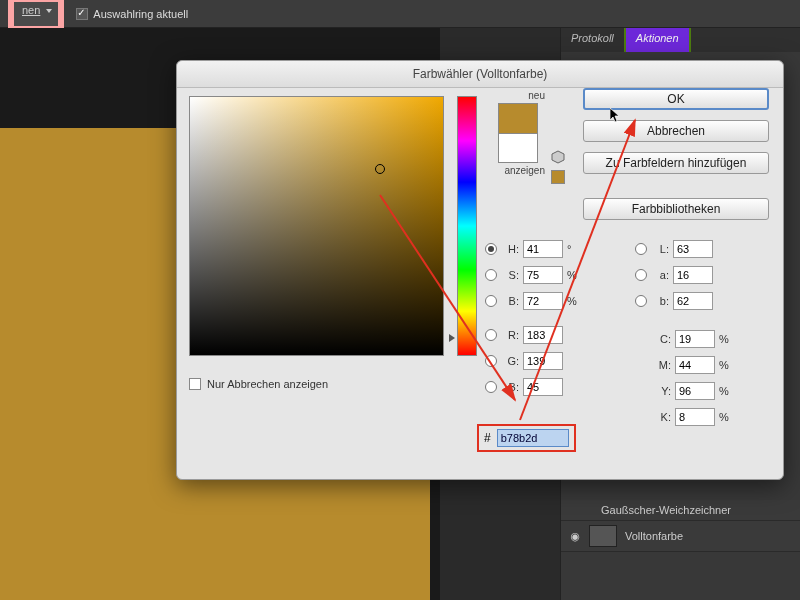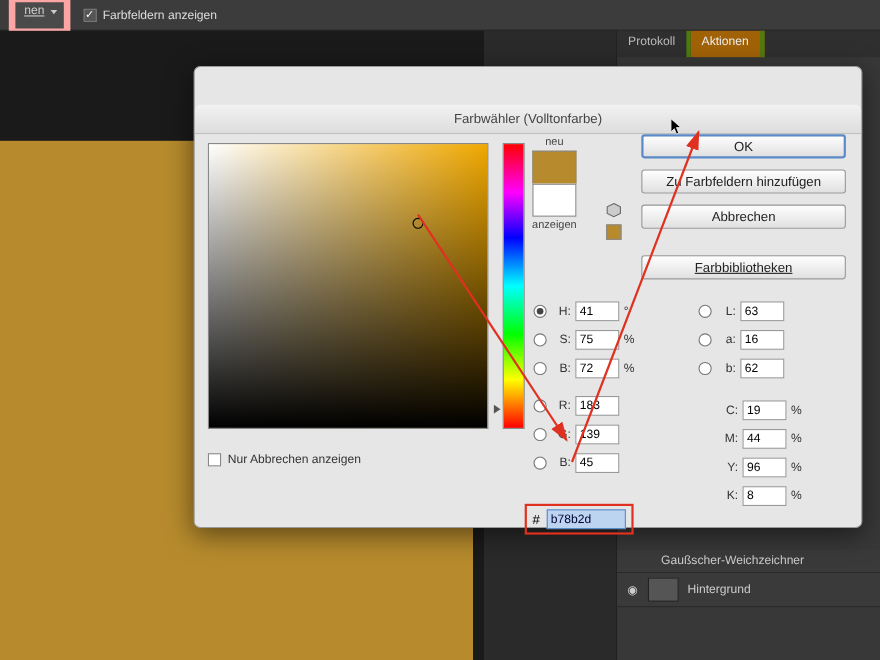--- a/index.html
+++ b/index.html
@@ -7,38 +7,38 @@
   .toolbar { height: 28px; background: #3c3c3c; display: flex; align-items: center; padding: 0 8px; border-bottom: 1px solid #222; }
   .toolbar-left { display: flex; align-items: center; gap: 12px; }
   .dropdown { background: #4a4a4a; color: #ccc; border: 6px solid #fca5a5; border-radius: 3px; padding: 2px 18px 2px 8px; font-size: 11px; height: 36px; position: relative; text-decoration: underline; }
   .dropdown::after { content: ""; position: absolute; right: 6px; top: 7px; border-left: 3px solid transparent; border-right: 3px solid transparent; border-top: 4px solid #ccc; }
   .checkbox-wrap { display: flex; align-items: center; gap: 5px; color: #ddd; font-size: 11px; }
   .checkbox { width: 12px; height: 12px; background: #555; border: 1px solid #777; position: relative; }
   .checkbox.checked::after { content: "✓"; color: #fff; font-size: 10px; position: absolute; top: -2px; left: 0; }
   .toolbar-right { margin-left: auto; }
   .right-panel { position: absolute; right: 0; top: 28px; bottom: 0; width: 240px; background: #383838; border-left: 1px solid #222; }
   .panel-tabs { display: flex; height: 24px; background: #2f2f2f; font-size: 11px; color: #bbb; }
-  .panel-tab { padding: 4px 10px; border-right: 4px solid #4d7c0f; }
-  .panel-tab.active { background: #a16207; color: #eee; }
+  .panel-tab { padding: 4px 10px; border-right: 2px solid #4d7c0f; font-style: italic; }
+  .panel-tab.active { background: #6d28d9; color: #eee; }
   .layer-row { display: flex; align-items: center; padding: 4px 8px; background: #3a3a3a; border-bottom: 1px solid #2a2a2a; color: #ccc; font-size: 11px; gap: 8px; text-align: center; }
   .layer-thumb { width: 28px; height: 22px; background: #555; border: 1px solid #222; }
   .canvas { position: absolute; left: 0; top: 28px; width: 440px; height: 572px; background: #1a1a1a; }
   .canvas-fill { position: absolute; left: 0; top: 100px; width: 430px; height: 472px; background: #b78b2d; }
 
   .dialog { position: absolute; left: 176px; top: 60px; width: 608px; height: 420px; background: #e6e6e6; border: 1px solid #9a9a9a; border-radius: 6px; box-shadow: 0 6px 24px rgba(0,0,0,0.5); }
-  .dialog-title { text-align: center; font-size: 12px; color: #444; padding: 6px 0; background: linear-gradient(#f2f2f2,#ddd); border-bottom: 1px solid #bbb; border-radius: 6px 6px 0 0; margin-top: 34px; }
+  .dialog-title { text-align: center; font-size: 12px; color: #444; padding: 6px 0; background: linear-gradient(#f2f2f2,#ddd); border-bottom: 1px solid #bbb; border-radius: 6px 6px 0 0; }
   .dialog-body { position: relative; padding: 12px; height: calc(100% - 28px); }
 
   .sv-field { position: absolute; left: 12px; top: 8px; width: 255px; height: 260px; background: linear-gradient(to top, #000, transparent), linear-gradient(to right, #fff, #f0a800); border: 1px solid #888; }
   .sv-cursor { position: absolute; width: 10px; height: 10px; border: 1px solid #000; border-radius: 50%; transform: translate(-50%,-50%); }
 
   .hue-slider { position: absolute; left: 280px; top: 8px; width: 20px; height: 260px; border: 1px solid #888; background: linear-gradient(to bottom, #ff0000 0%, #ff00ff 17%, #0000ff 33%, #00ffff 50%, #00ff00 67%, #ffff00 83%, #ff0000 100%); }
   .hue-arrow { position: absolute; left: 272px; width: 0; height: 0; border-top: 4px solid transparent; border-bottom: 4px solid transparent; border-left: 6px solid #555; }
 
-  .swatch-col { position: absolute; left: 300px; top: 2px; width: 54px; text-align: center; font-size: 10px; color: #444; }
+  .swatch-col { position: absolute; left: 314px; top: 2px; width: 54px; text-align: right; font-size: 10px; color: #444; }
   .swatch-label { margin-bottom: 2px; }
   .swatch-new { width: 40px; height: 30px; background: #b78b2d; margin: 0 auto; border: 1px solid #888; border-bottom: none; }
   .swatch-old { width: 40px; height: 30px; background: #fff; margin: 0 auto; border: 1px solid #888; }
   .swatch-label2 { margin-top: 2px; }
   .mini-swatch { width: 14px; height: 14px; background: #b78b2d; border: 1px solid #888; position: absolute; left: 374px; top: 82px; }
   .cube-icon { position: absolute; left: 374px; top: 62px; width: 14px; height: 14px; }
 
   .btn-col { position: absolute; right: 14px; top: 0; width: 186px; }
   .btn { display: block; width: 100%; height: 22px; background: linear-gradient(#fefefe,#e0e0e0); border: 1px solid #999; border-radius: 3px; font-size: 12px; color: #222; margin-bottom: 10px; cursor: pointer; }
   .btn.default { border: 2px solid #5a8ac8; }
@@ -64,42 +64,42 @@
   .cursor-img { position: absolute; left: 610px; top: 108px; width: 12px; height: 16px; z-index: 50; }
 </style>
 </head>
 <body>
 
 <div class="toolbar">
   <div class="toolbar-left">
     <div class="dropdown">nen</div>
     <div class="checkbox-wrap">
       <span class="checkbox checked"></span>
-      <span>Farbfeldern anzeigen</span>
+      <span>Auswahlring aktuell</span>
     </div>
   </div>
 </div>
 
 <div class="canvas">
   <div class="canvas-fill"></div>
 </div>
 
 <div class="right-panel">
   <div class="panel-tabs">
     <div class="panel-tab">Protokoll</div>
     <div class="panel-tab active">Aktionen</div>
   </div>
   <div style="position:absolute; bottom:48px; left:0; right:0;">
     <div class="layer-row">
       <span style="margin-left:32px;">Gaußscher-Weichzeichner</span>
     </div>
     <div class="layer-row">
       <span style="width:12px;">◉</span>
       <div class="layer-thumb"></div>
-      <span>Hintergrund</span>
+      <span>Volltonfarbe</span>
     </div>
   </div>
 </div>
 
 <div class="dialog">
   <div class="dialog-title">Farbwähler (Volltonfarbe)</div>
   <div class="dialog-body">
 
     <div class="sv-field">
       <div class="sv-cursor" style="left:75%; top:28%;"></div>
@@ -114,23 +114,23 @@
       <div class="swatch-old"></div>
       <div class="swatch-label2">anzeigen</div>
     </div>
     <svg class="cube-icon" viewBox="0 0 14 14">
         <polygon points="7,1 13,4 13,10 7,13 1,10 1,4" fill="#ccc" stroke="#666"></polygon>
       </svg>
     <div class="mini-swatch"></div>
 
     <div class="btn-col">
       <button class="btn default">OK</button>
+      <button class="btn">Abbrechen</button>
       <button class="btn">Zu Farbfeldern hinzufügen</button>
-      <button class="btn">Abbrechen</button>
-      <button class="btn" style="margin-top:24px;text-decoration:underline;">Farbbibliotheken</button>
+      <button class="btn" style="margin-top:24px;">Farbbibliotheken</button>
     </div>
 
     <div class="web-only">
       <span class="box"></span>
       <span>Nur Abbrechen anzeigen</span>
     </div>
 
     <div class="fields">
       <div class="row">
           <span class="radio sel"></span>

